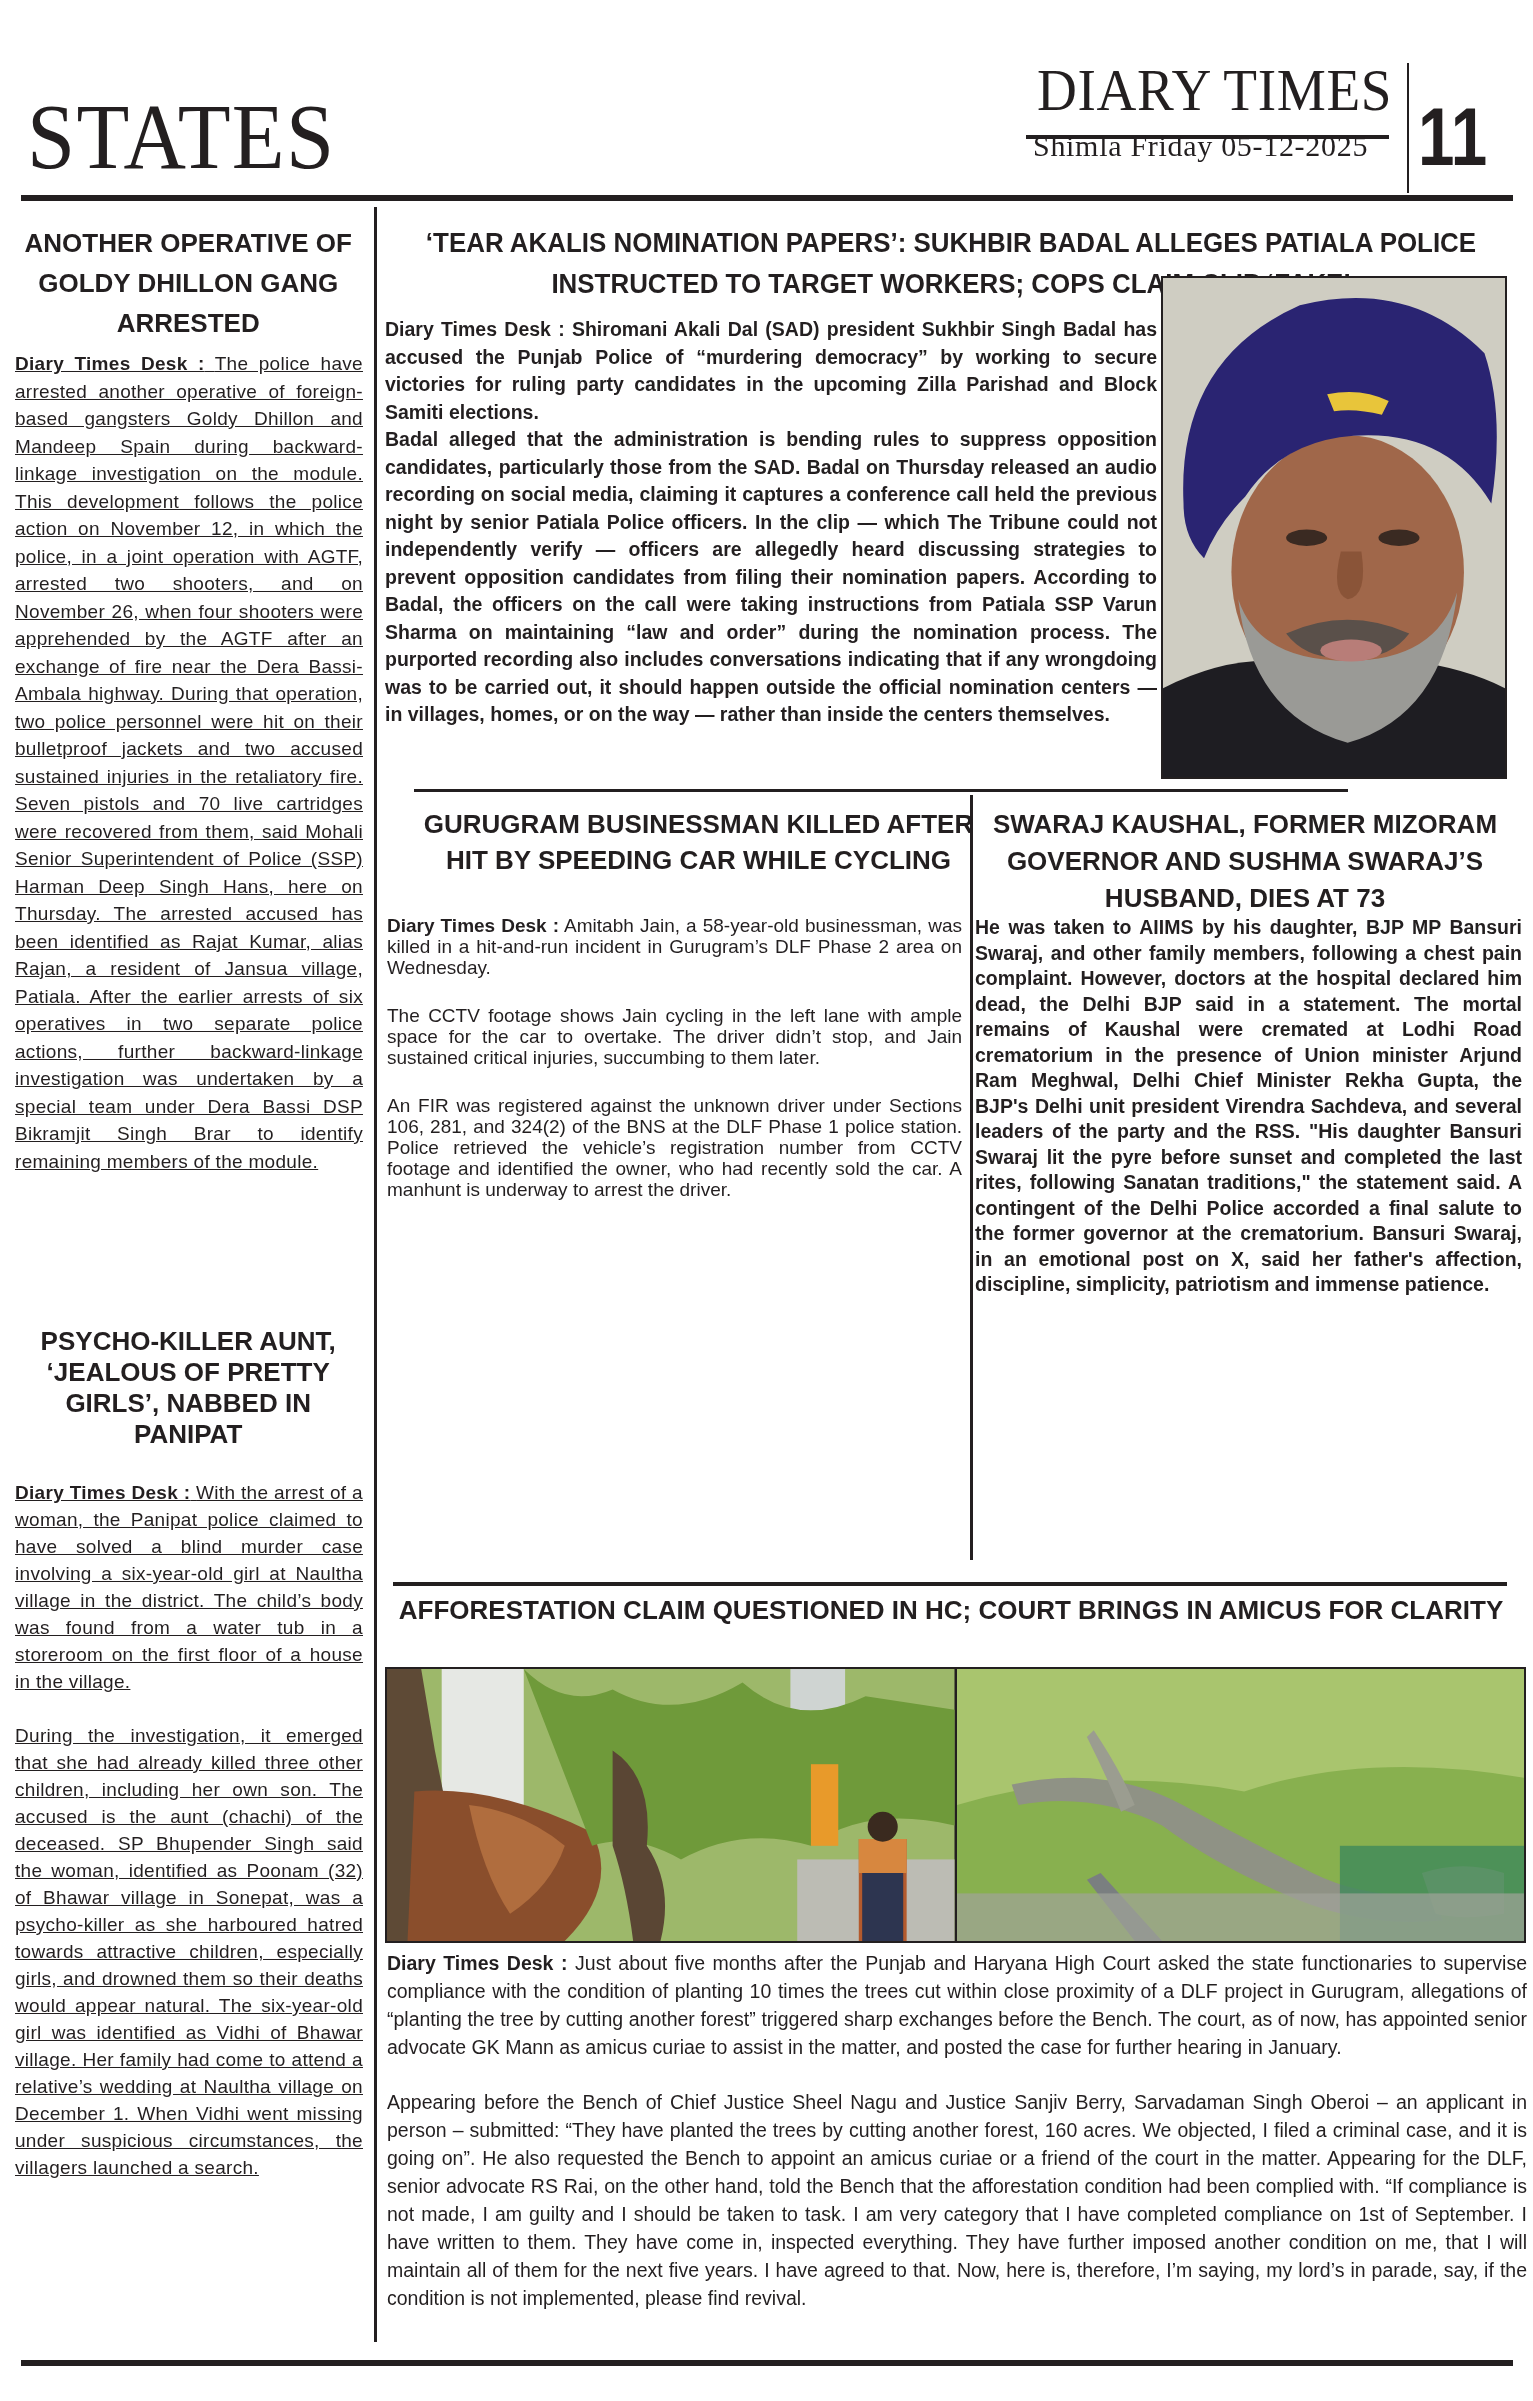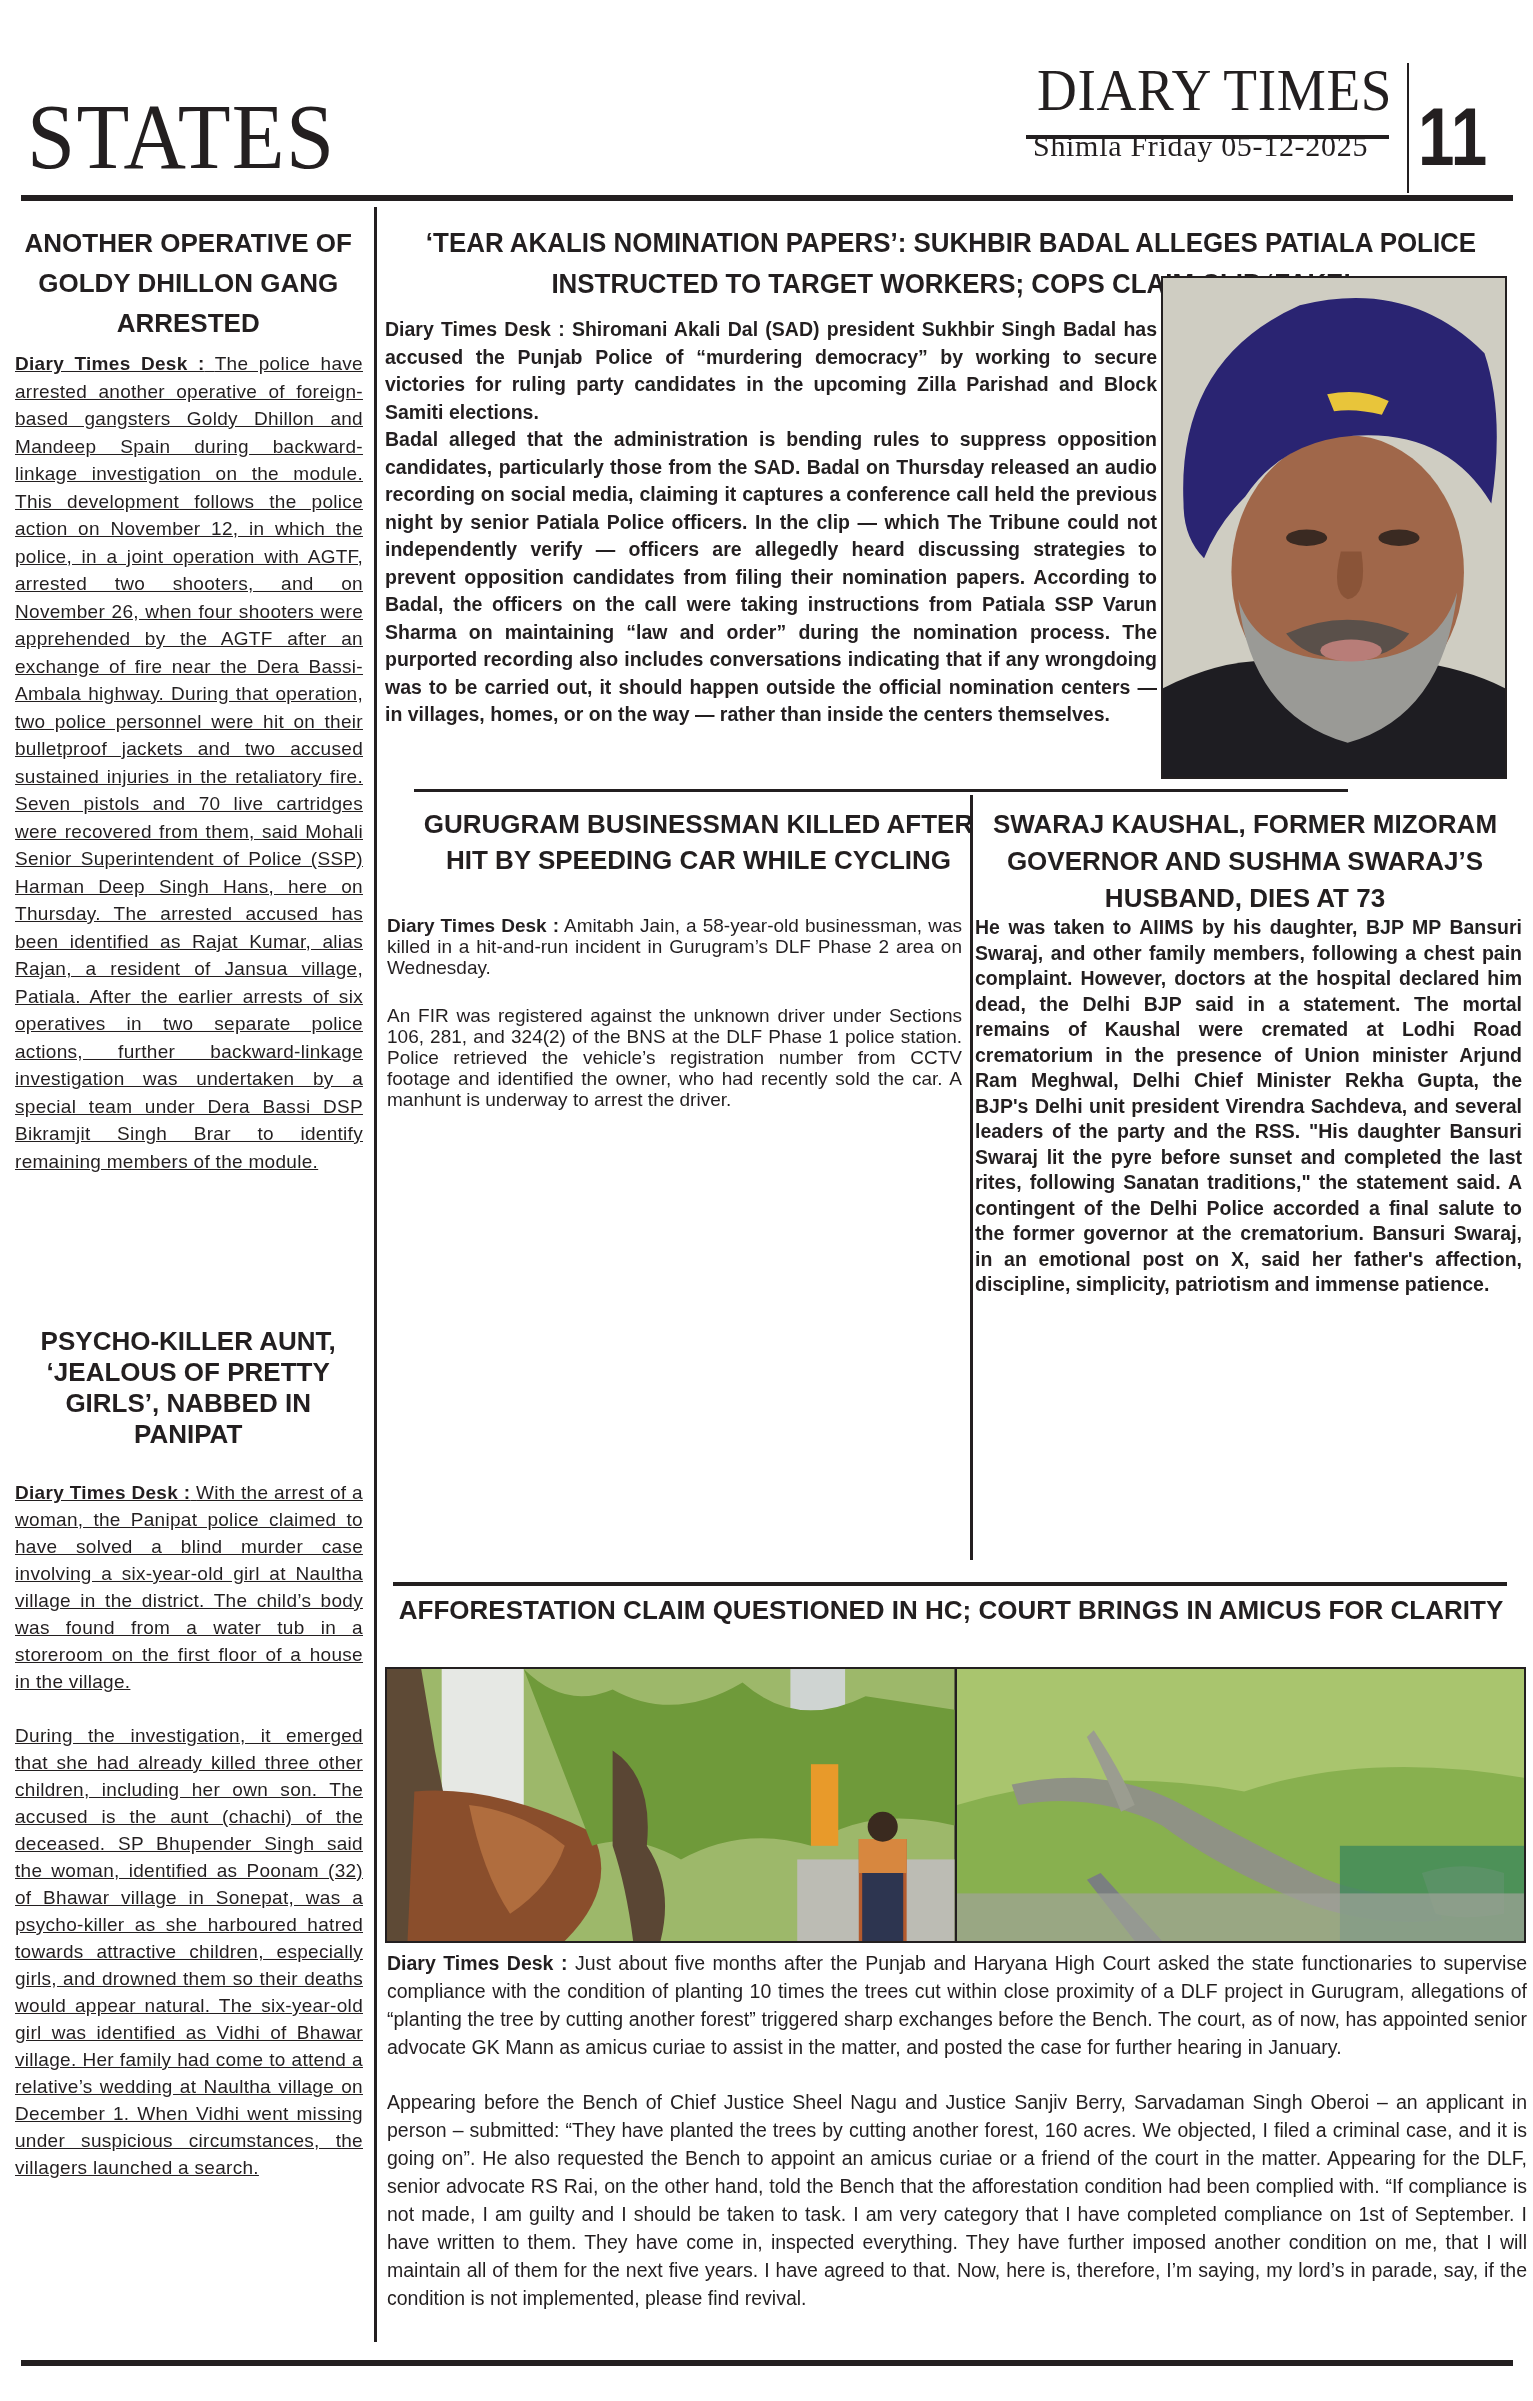--- a/index.html
+++ b/index.html
@@ -95,20 +95,21 @@
     <path d="M260 400 Q245 460 270 470 Q300 465 290 400 Z" fill="#8a5438"></path>
   </svg>
 </div>
 
 <div class="abs rule-under-main"></div>
 <div class="abs vline-mid"></div>
 
 <div class="abs hl hl-mid">GURUGRAM BUSINESSMAN KILLED AFTER HIT BY SPEEDING CAR WHILE CYCLING</div>
 <div class="abs body mid-text">
   <p><span class="lead">Diary Times Desk :</span> <span>Amitabh Jain, a 58-year-old businessman, was killed in a hit-and-run incident in Gurugram’s DLF Phase 2 area on Wednesday.</span></p>
+  <p>The CCTV footage shows Jain cycling in the left lane with ample space for the car to overtake. The driver didn’t stop, and Jain sustained critical injuries, succumbing to them later.</p>
   <p>An FIR was registered against the unknown driver under Sections 106, 281, and 324(2) of the BNS at the DLF Phase 1 police station. Police retrieved the vehicle’s registration number from CCTV footage and identified the owner, who had recently sold the car. A manhunt is underway to arrest the driver.</p>
 </div>
 
 <div class="abs hl hl-right">SWARAJ KAUSHAL, FORMER MIZORAM GOVERNOR AND SUSHMA SWARAJ’S HUSBAND, DIES AT 73</div>
 <div class="abs body right-text">
   <p>He was taken to AIIMS by his daughter, BJP MP Bansuri Swaraj, and other family members, following a chest pain complaint. However, doctors at the hospital declared him dead, the Delhi BJP said in a statement. The mortal remains of Kaushal were cremated at Lodhi Road crematorium in the presence of Union minister Arjund Ram Meghwal, Delhi Chief Minister Rekha Gupta, the BJP's Delhi unit president Virendra Sachdeva, and several leaders of the party and the RSS. "His daughter Bansuri Swaraj lit the pyre before sunset and completed the last rites, following Sanatan traditions," the statement said. A contingent of the Delhi Police accorded a final salute to the former governor at the crematorium. Bansuri Swaraj, in an emotional post on X, said her father's affection, discipline, simplicity, patriotism and immense patience.</p>
 </div>
 
 <div class="abs rule-bottom-sec"></div>
 <div class="abs hl hl-bottom">AFFORESTATION CLAIM QUESTIONED IN HC; COURT BRINGS IN AMICUS FOR CLARITY</div>

